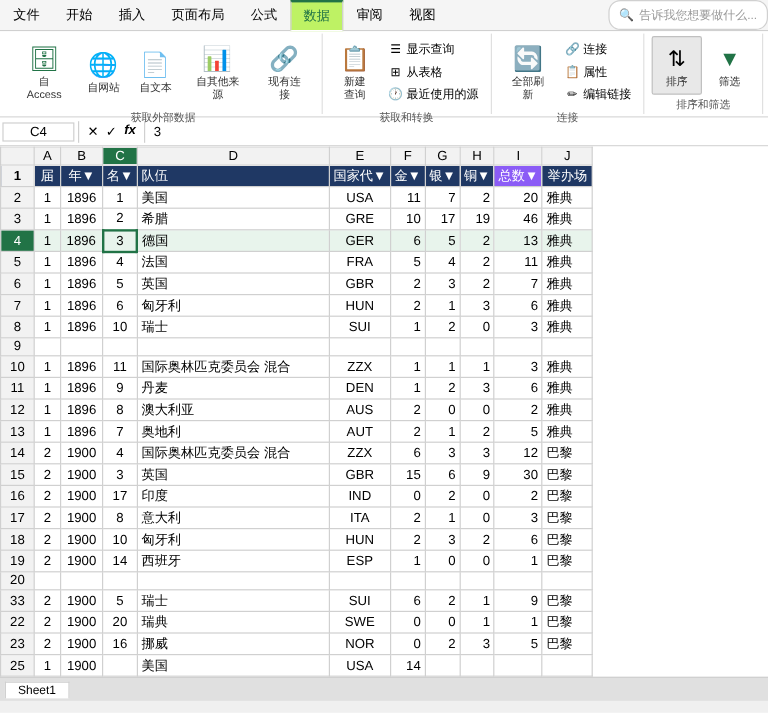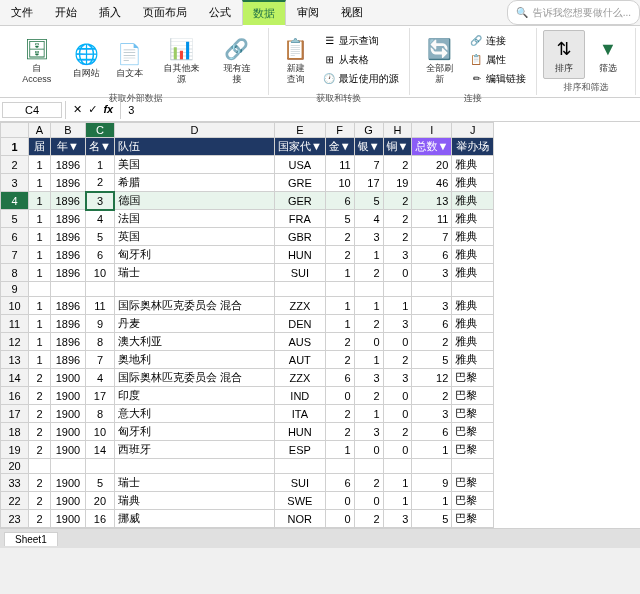--- a/index.html
+++ b/index.html
@@ -415,20 +415,33 @@
             <td class="center">4</td>
             <td>国际奥林匹克委员会 混合</td>
             <td class="center">ZZX</td>
             <td class="num">6</td>
             <td class="num">3</td>
             <td class="num">3</td>
             <td class="num">12</td>
             <td>巴黎</td>
           </tr>
 
+          <tr>
+            <th class="row-header">15</th>
+            <td class="center">2</td>
+            <td class="center">1900</td>
+            <td class="center">3</td>
+            <td>英国</td>
+            <td class="center">GBR</td>
+            <td class="num">15</td>
+            <td class="num">6</td>
+            <td class="num">9</td>
+            <td class="num">30</td>
+            <td>巴黎</td>
+          </tr>
 
           <tr>
             <th class="row-header">16</th>
             <td class="center">2</td>
             <td class="center">1900</td>
             <td class="center">17</td>
             <td>印度</td>
             <td class="center">IND</td>
             <td class="num">0</td>
             <td class="num">2</td>
@@ -529,20 +542,33 @@
             <td>挪威</td>
             <td class="center">NOR</td>
             <td class="num">0</td>
             <td class="num">2</td>
             <td class="num">3</td>
             <td class="num">5</td>
             <td>巴黎</td>
           </tr>
 
 
+          <tr>
+            <th class="row-header">25</th>
+            <td class="center">1</td>
+            <td class="center">1900</td>
+            <td class="center"></td>
+            <td>美国</td>
+            <td class="center">USA</td>
+            <td class="num">14</td>
+            <td class="num"></td>
+            <td class="num"></td>
+            <td class="num"></td>
+            <td></td>
+          </tr>
         </tbody>
       </table>
     </div>
   </div>
 
   <div class="tab-area">
     <div class="sheet-tab">Sheet1</div>
   </div>
 </div>
 

